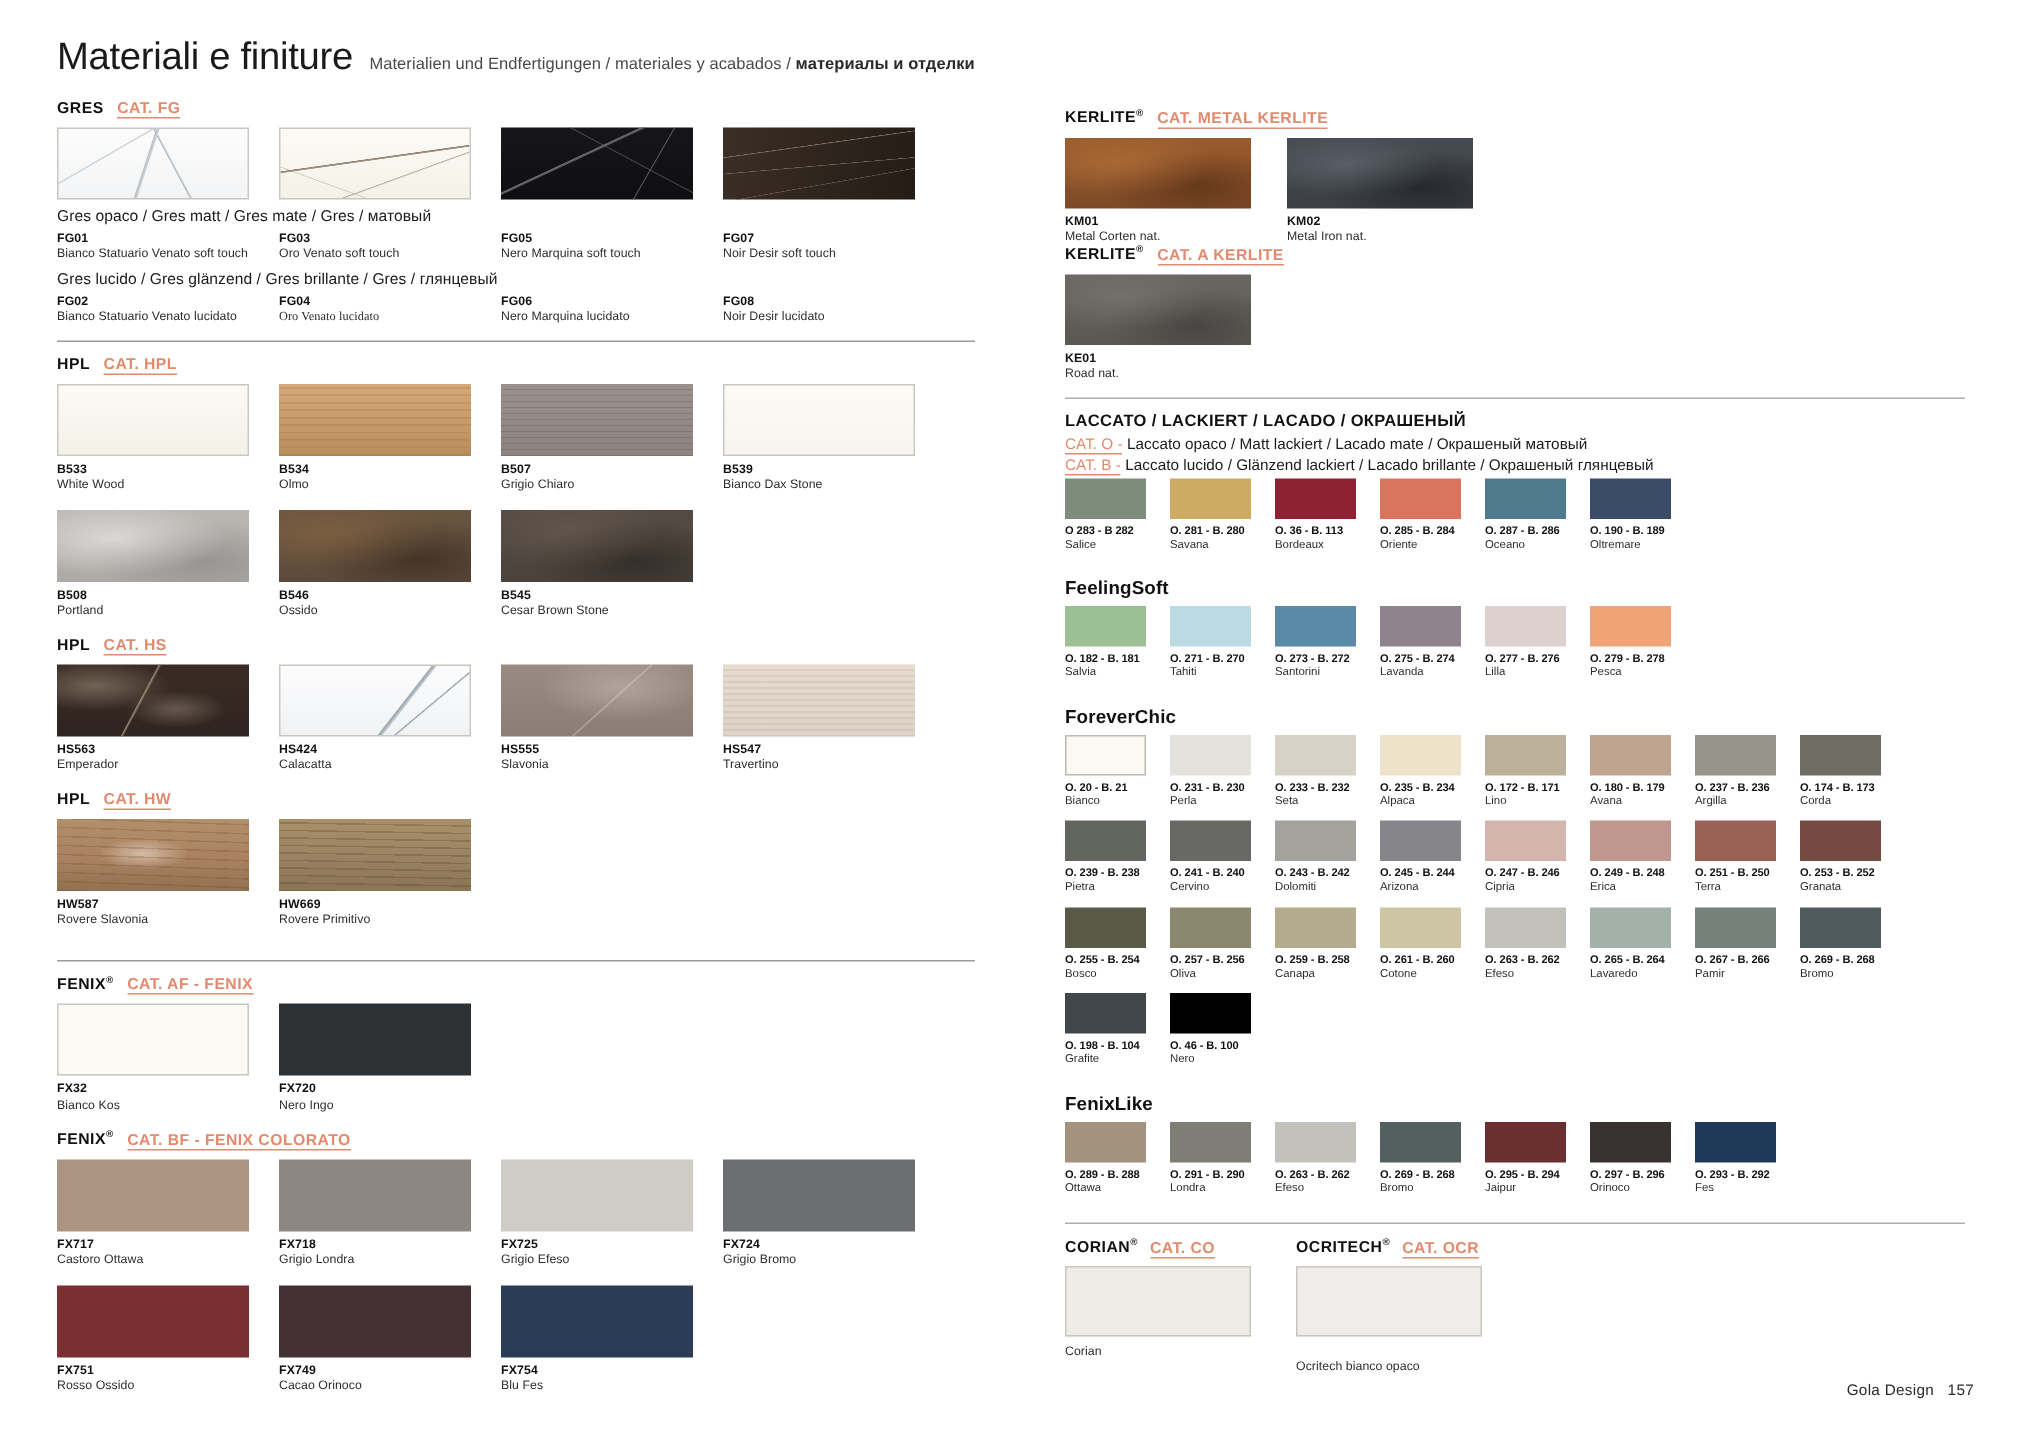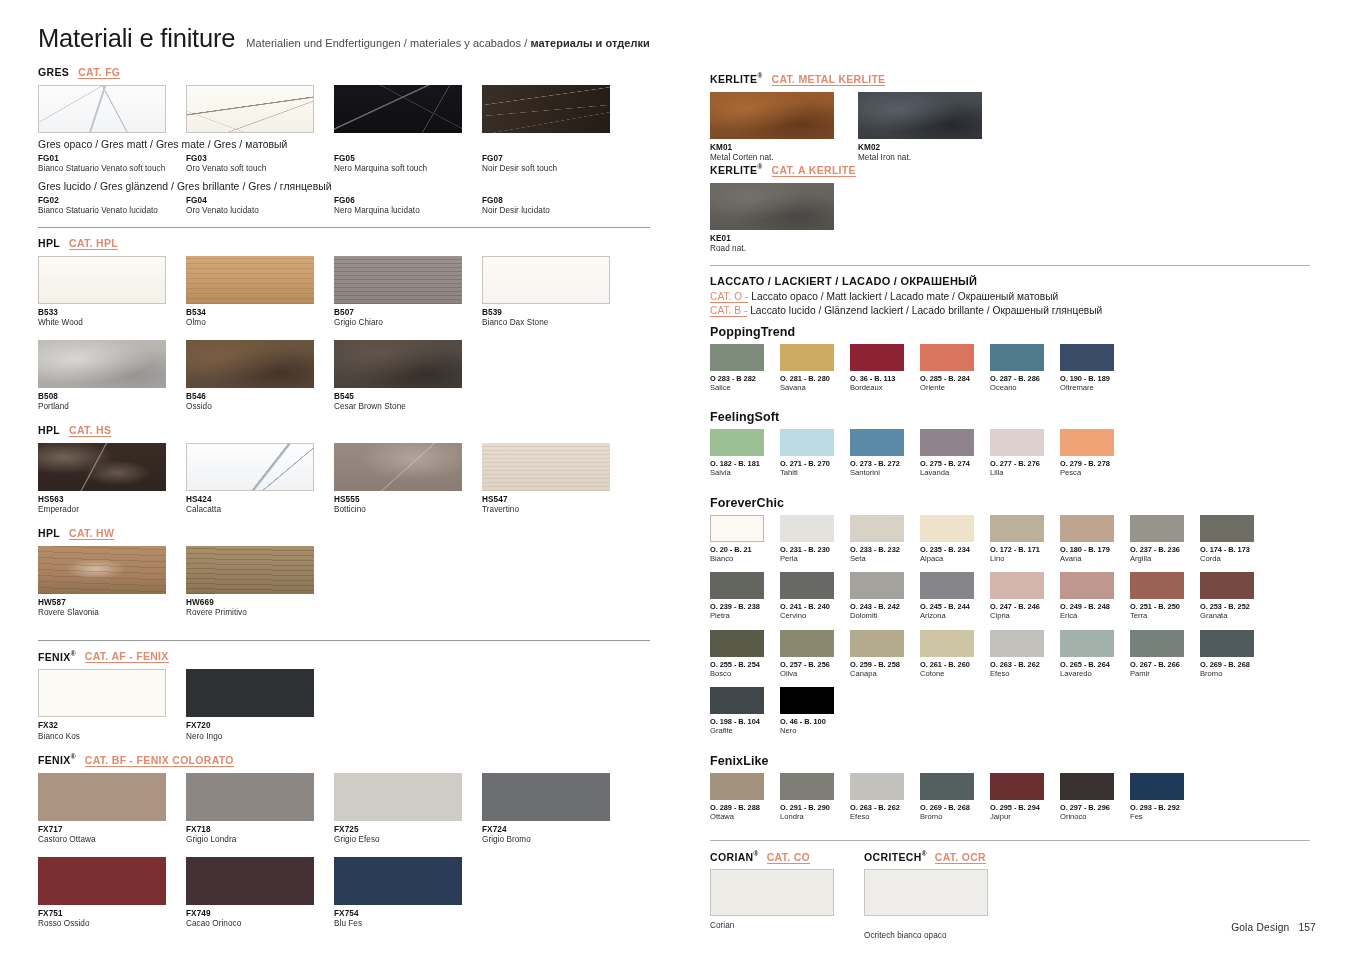--- a/index.html
+++ b/index.html
@@ -135,21 +135,21 @@
       </div>
 
     <div class="finish-line">Gres lucido / Gres glänzend / Gres brillante / Gres / глянцевый</div>
     <div class="gres-names" id="gres-gloss">
         <div class="cell">
           <div class="code" style="margin-top: 0px;">FG02</div>
           <div class="name" style="max-width: 130px;">Bianco Statuario Venato lucidato</div>
         </div>
         <div class="cell">
           <div class="code" style="margin-top: 0px;">FG04</div>
-          <div class="name" style="max-width: 130px;">Oro Venato lucidato</div>
+          <div class="name" style="max-width: 130px; font-family: Liberation Serif, serif;">Oro Venato lucidato</div>
         </div>
         <div class="cell">
           <div class="code" style="margin-top: 0px;">FG06</div>
           <div class="name" style="max-width: 130px;">Nero Marquina lucidato</div>
         </div>
         <div class="cell">
           <div class="code" style="margin-top: 0px;">FG08</div>
           <div class="name" style="max-width: 130px;">Noir Desir lucidato</div>
         </div>
       </div>
@@ -209,21 +209,21 @@
           <div class="name">Emperador</div>
         </div>
         <div class="cell sp">
           <span class="sw bordered" style="background: linear-gradient(128deg, transparent 62%, rgb(154, 166, 176) 62.4%, rgb(185, 194, 202) 63.8%, transparent 64.6%), linear-gradient(140deg, transparent 72%, rgb(141, 153, 164) 72.3%, transparent 73.4%), linear-gradient(rgb(253, 253, 254), rgb(240, 242, 244));"></span>
           <div class="code">HS424</div>
           <div class="name">Calacatta</div>
         </div>
         <div class="cell sp">
           <span class="sw " style="background: radial-gradient(at 62% 32%, rgba(220, 205, 195, 0.42), transparent 48%), linear-gradient(138deg, transparent 55%, rgba(225, 215, 205, 0.5) 55.4%, transparent 56.4%), linear-gradient(rgb(154, 139, 130), rgb(139, 125, 117));"></span>
           <div class="code">HS555</div>
-          <div class="name">Botticino</div>
+          <div class="name">Slavonia</div>
         </div>
         <div class="cell sp">
           <span class="sw " style="background: repeating-linear-gradient(0deg, rgba(160, 140, 120, 0.18) 0px, rgba(160, 140, 120, 0.18) 1px, transparent 1px, transparent 4px), linear-gradient(rgb(230, 220, 207), rgb(221, 211, 198));"></span>
           <div class="code">HS547</div>
           <div class="name">Travertino</div>
         </div>
       </div>
 
     <div class="sec-head">
       <span class="sec-brand">HPL</span>
@@ -340,21 +340,20 @@
 
     <div class="lac-title">LACCATO / LACKIERT / LACADO / ОКРАШЕНЫЙ</div>
     <div class="lac-row">
       <span class="lac-tag">CAT. O -</span><span> Laccato opaco / Matt lackiert / Lacado mate / Окрашеный матовый</span>
     </div>
     <div class="lac-row">
       <span class="lac-tag">CAT. B -</span><span> Laccato lucido / Glänzend lackiert  / Lacado brillante / Окрашеный глянцевый</span>
     </div>
 
     <div id="lac-families">
-        <div class="fam">PoppingTrend</div>
         <div class="lac-grid">
           <div class="lac-cell">
             <span class="lac-sw" style="background: rgb(126, 140, 124);"></span>
             <div class="lac-code">O 283 - B 282</div>
             <div class="lac-name">Salice</div>
           </div>
           <div class="lac-cell">
             <span class="lac-sw" style="background: rgb(206, 171, 99);"></span>
             <div class="lac-code">O. 281 - B. 280</div>
             <div class="lac-name">Savana</div>

